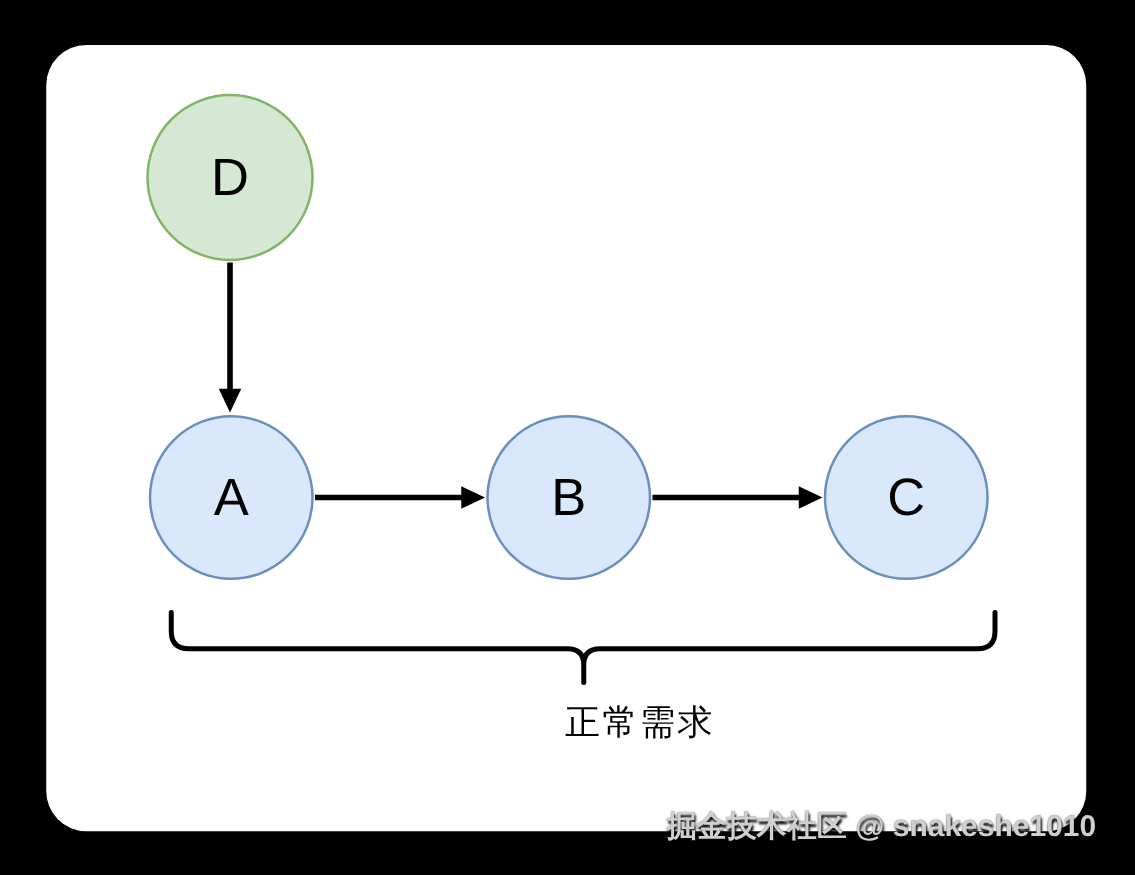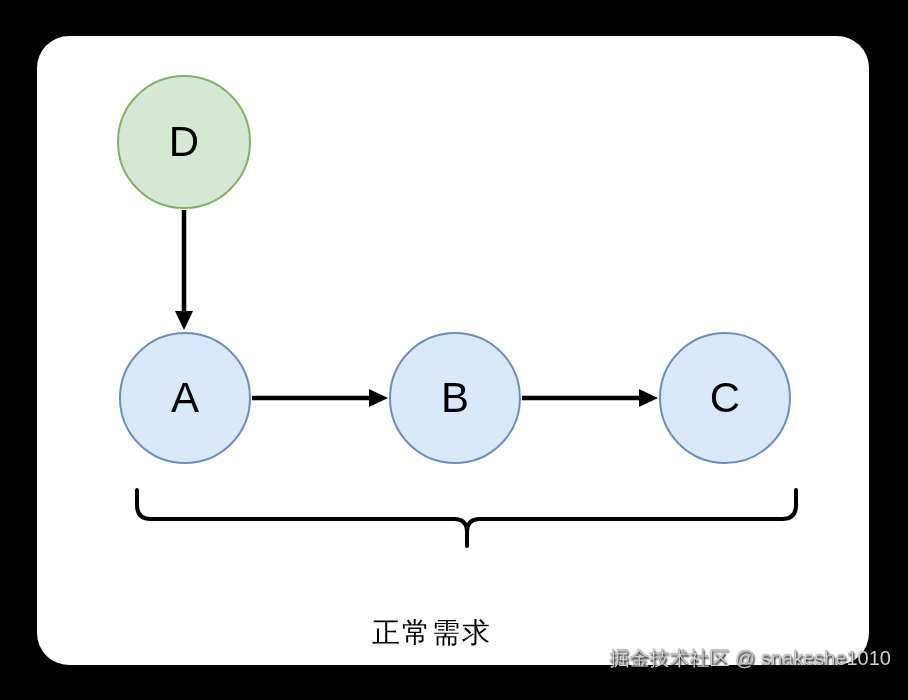--- a/index.html
+++ b/index.html
@@ -46,34 +46,34 @@
     position: absolute;
     left: 0; top: 0;
     width: 908px;
     height: 700px;
     z-index: 1;
     pointer-events: none;
   }
   .caption {
     position: absolute;
     left: 372px;
-    top: 614px;
+    top: 559px;
     width: 200px;
-    text-align: left;
+    text-align: right;
     font-size: 28px;
     color: #000000;
     z-index: 2;
     letter-spacing: 2px;
   }
   .watermark {
     position: absolute;
     top: 645px;
-    right: 17px;
-    font-size: 20px;
-    font-weight: 400;
+    right: 31px;
+    font-size: 24px;
+    font-weight: 700;
     color: #cfcfcf;
     text-shadow: 1px 2px 2px #000000, 0 0 1px rgba(0,0,0,0.6);
     z-index: 3;
     white-space: nowrap;
   }
 </style>
 </head>
 <body>
 
 <div class="stage">

